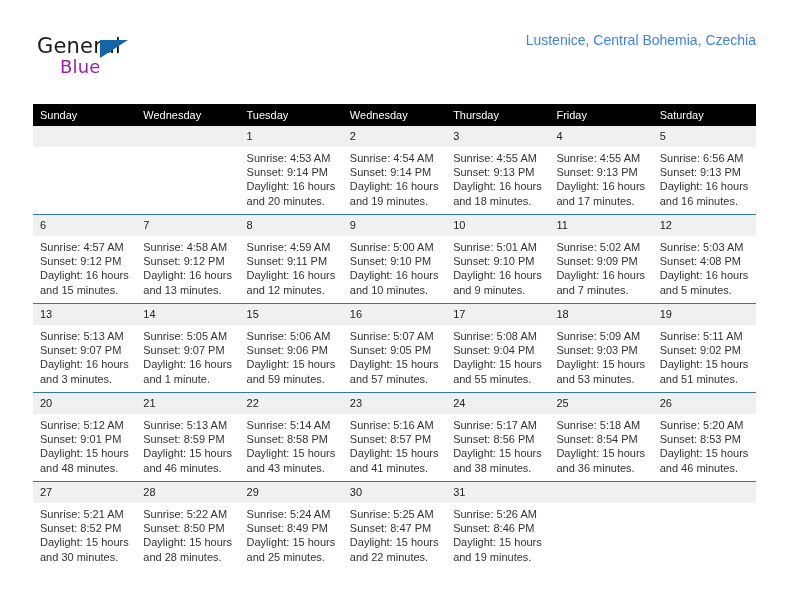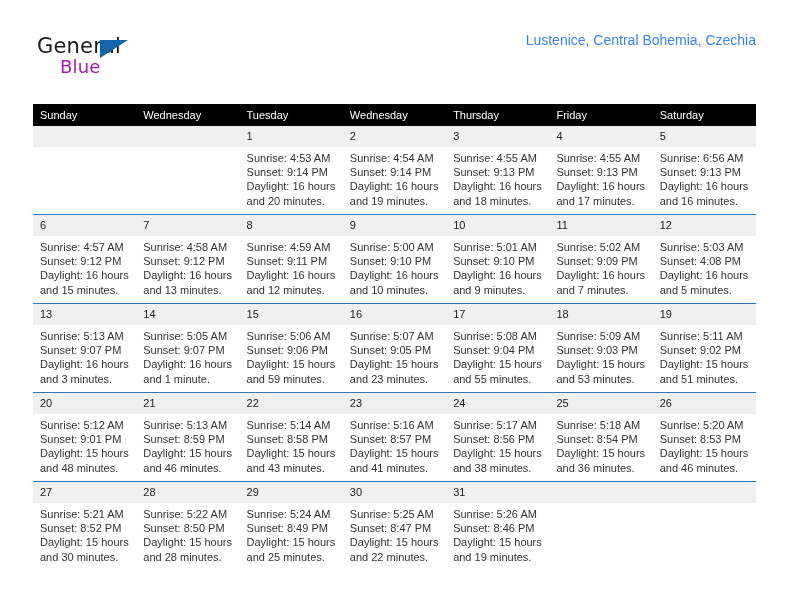--- a/index.html
+++ b/index.html
@@ -352,21 +352,21 @@
               </div>
             </div>
           </td>
           <td>
             <div class="cell">
               <div class="daynum">16</div>
               <div class="lines">
                 <div>Sunrise: 5:07 AM</div>
                 <div>Sunset: 9:05 PM</div>
                 <div>Daylight: 15 hours</div>
-                <div>and 23 minutes.</div>
+                <div>and 57 minutes.</div>
               </div>
             </div>
           </td>
           <td>
             <div class="cell">
               <div class="daynum">17</div>
               <div class="lines">
                 <div>Sunrise: 5:08 AM</div>
                 <div>Sunset: 9:04 PM</div>
                 <div>Daylight: 15 hours</div>

